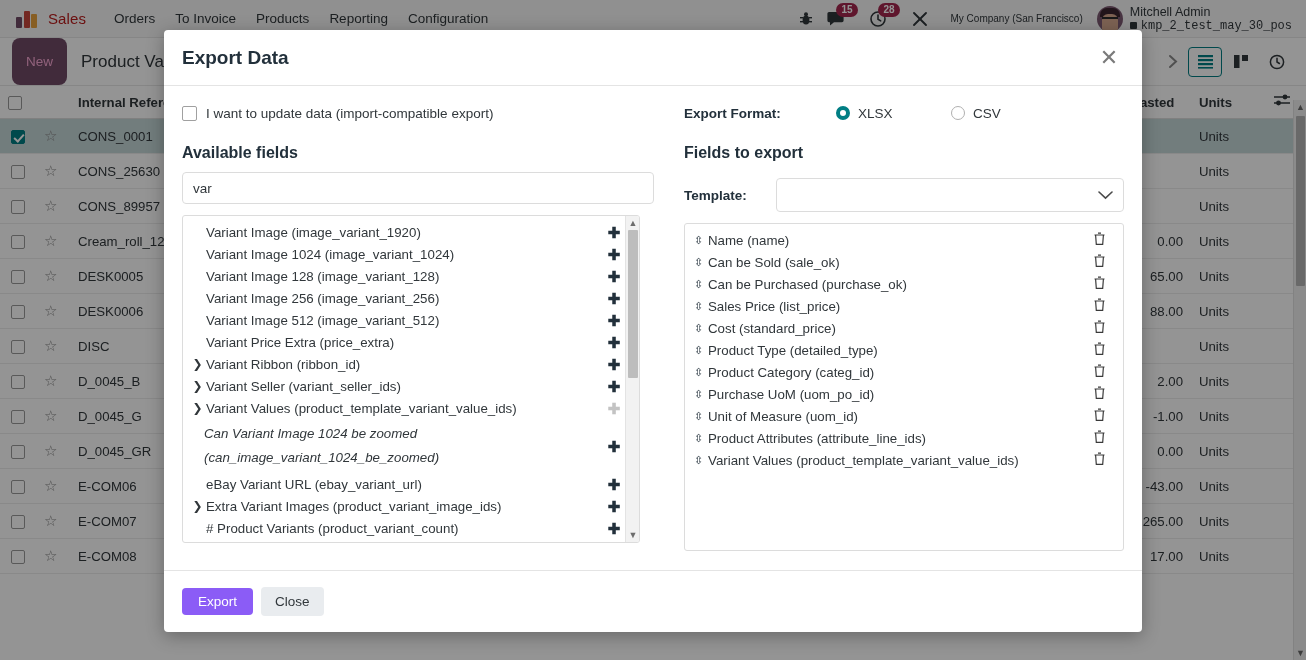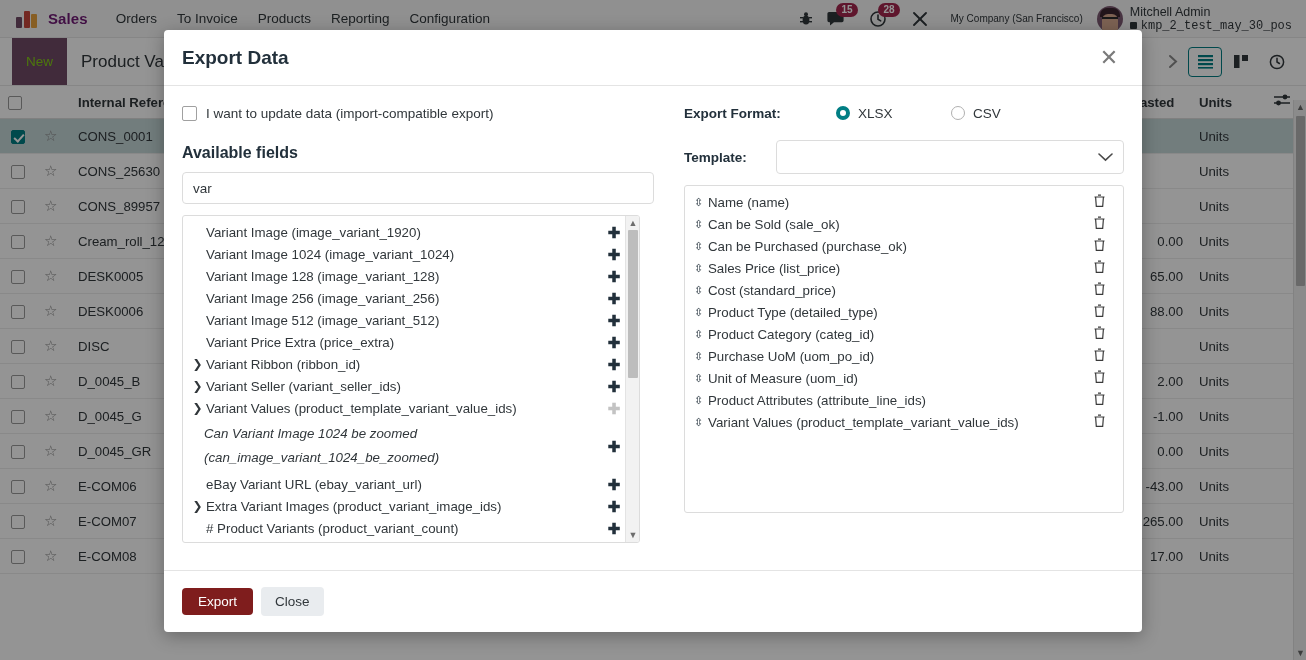--- a/index.html
+++ b/index.html
@@ -30,21 +30,21 @@
     width: 24px; height: 18px;
     display: flex; align-items: flex-end; gap: 1.5px;
     margin-right: 8px; margin-left: 6px;
   }
   .brand-logo i { display: block; width: 6px; border-radius: 1px; }
   .bl1 { height: 11px; background: #714B67; }
   .bl2 { height: 17px; background: #C7453C; }
   .bl3 { height: 14px; background: #E8A33D; }
 
   .nav-app-name {
-    font-size: 15px; font-weight: 700; color: #701a75;
+    font-size: 15px; font-weight: 400; color: #b91c1c;
     margin-right: 18px; letter-spacing: .1px;
   }
   .nav-item {
     font-size: 13.5px; color: #31373b;
     padding: 6px 10px; cursor: pointer; white-space: nowrap;
   }
   .nav-right {
     margin-left: auto; display: flex; align-items: center; gap: 0px;
     padding-right: 4px;
   }
@@ -79,22 +79,22 @@
   .user-db { font-size: 12px; color: #31373b; line-height: 14px; font-family: "Liberation Mono", monospace; display:flex; align-items:center; gap:4px;}
   .db-dot { width:7px; height:7px; background:#31373b; border-radius:1px; display:inline-block; }
 
   
   .ctrl {
     height: 48px; display: flex; align-items: center;
     padding: 0 12px; border-bottom: 1px solid #e7e7e7;
     background: #ffffff;
   }
   .btn-new {
-    background: #714B67; color: #84cc16; border: none;
-    font-size: 13.5px; padding: 16px 14px; border-radius: 0;
+    background: #714B67; color: #f9a8d4; border: none;
+    font-size: 13.5px; padding: 16px 14px; border-radius: 8px;
     cursor: pointer; font-family: inherit;
   }
   .breadcrumb-title {
     font-size: 17px; color: #31373b; margin-left: 14px; white-space: nowrap;
   }
   .ctrl-right { margin-left: auto; display: flex; align-items: center; gap: 2px; }
   .pager-arrow {
     width: 26px; height: 26px; display: flex; align-items: center; justify-content: center;
     color: #888; cursor: pointer;
   }
@@ -270,21 +270,21 @@
   }
   .inner-sb .arw.up { top: 1px; }
   .inner-sb .arw.dn { bottom: 1px; }
 
   .modal-foot {
     flex: 0 0 auto; height: 62px;
     border-top: 1px solid #e4e4e4;
     display: flex; align-items: center; padding: 0 18px; gap: 8px;
   }
   .btn-export {
-    background: #7f1d1d; color: #fff; border: none;
+    background: #8b5cf6; color: #fff; border: none;
     font-size: 13.5px; padding: 6px 16px; border-radius: 4px; cursor: pointer;
     font-family: inherit;
   }
   .btn-close {
     background: #E9ECEF; color: #31373b; border: none;
     font-size: 13.5px; padding: 7px 14px; border-radius: 4px; cursor: pointer;
     font-family: inherit;
   }
 </style>
 </head>
@@ -692,20 +692,21 @@
           <div class="radio-wrap">
             <span class="radio on"></span>
             <span class="radio-lbl">XLSX</span>
           </div>
           <div class="radio-wrap">
             <span class="radio"></span>
             <span class="radio-lbl">CSV</span>
           </div>
         </div>
 
+        <div class="sec-title">Fields to export</div>
 
         <div class="tpl-row">
           <div class="tpl-lbl">Template:</div>
           <div class="tpl-select">
             <span></span>
             <span class="chev">
               <svg width="15" height="9" viewBox="0 0 15 9">
                   <path d="M1 1l6.5 6.2L14 1" stroke="#4a4a4a" stroke-width="1.6" fill="none" stroke-linecap="round"></path>
                 </svg>
             </span>

